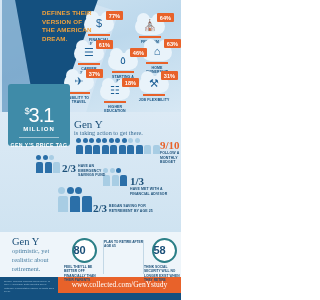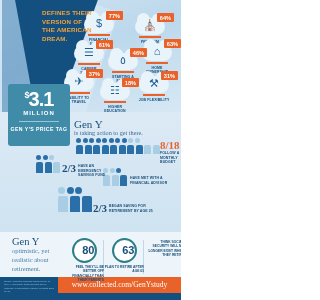--- a/index.html
+++ b/index.html
@@ -73,21 +73,21 @@
     text-transform:uppercase; line-height:1.25; letter-spacing:.1px;
   }
   .ubar{ width:22px;height:2px;background:#e8622a;margin:1px auto 0; }
 
   
   .pricepanel{
     position:absolute; left:8px; top:84px; width:62px; height:62px;
     background:#3f8ba8; color:#fff; border-radius:3px; text-align:center;
     z-index:8; padding-top:6px;
   }
-  .pp-amt{ font-size:20px; font-weight:bold; line-height:.95; letter-spacing:-1px;}
+  .pp-amt{ font-size:20px; font-weight:normal; line-height:.95; letter-spacing:-1px;margin-top:16px;}
   .pp-amt sup{ font-size:9px; vertical-align:super; }
   .pp-mil{ font-size:6px; font-weight:bold; letter-spacing:1px; margin-top:1px;}
   .pp-div{ width:40px;height:1px;background:rgba(255,255,255,.5);margin:5px auto 4px;}
   .pp-tag{ font-size:5.2px; font-weight:bold; letter-spacing:.4px; line-height:1.3;}
 
   
   .midband{
     position:absolute; left:0; top:112px; width:181px; height:120px;
     background:linear-gradient(180deg,#dceaf5 0%,#cfe3f1 100%);
   }
@@ -122,21 +122,21 @@
     background:#eef5fa;
   }
   .bot-head{
     position:absolute; left:12px; top:236px; z-index:6;
     font-family:"Liberation Serif", serif; font-size:10.5px; color:#1b4f78;
   }
   .bot-sub{
     position:absolute; left:12px; top:247px; width:48px; z-index:6;
     font-family:"Liberation Serif", serif; font-size:6.5px; color:#4a7fa3; line-height:1.35;
   }
-  .circstat{ position:absolute; z-index:6; text-align:right; width:40px; }
+  .circstat{ position:absolute; z-index:6; text-align:left; width:40px; }
   .circ{
     width:25px;height:25px;border-radius:50%;
     border:2.5px solid #2b7f87; color:#1b4f78;
     font-size:11px; font-weight:bold; line-height:20px; margin:0 auto;
     background:#fff;
   }
   .circlbl{ font-size:3.3px;font-weight:bold;color:#1b4f78;line-height:1.3;margin-top:2px;text-transform:uppercase;}
   .vdiv{ position:absolute; width:1px; height:34px; background:#c3d8e6; z-index:5;}
 
   .footer{ position:absolute; left:0; top:277px; width:181px; height:23px; }
@@ -285,21 +285,21 @@
       </div>
     <div class="person">
         <div class="pbody" style="background:#a8cde4"></div>
       </div>
     <div class="person">
         <div class="pbody" style="background:#a8cde4"></div>
       </div>
   </div>
 </div>
 <div style="position:absolute;left:160px;top:140px;z-index:7">
-  <div class="frac" style="color:#e8622a">8/18</div>
+  <div class="frac" style="color:#e8622a">9/10</div>
   <div class="fraclbl" style="width:20px">FOLLOW A MONTHLY BUDGET</div>
 </div>
 
 <div class="prow" style="left:36px; top:155px;">
   <div class="dotrow">
     <div class="dot" style="background:#2b6fa8"></div>
       <div class="dot" style="background:#2b6fa8"></div>
       <div class="dot" style="background:#a8cde4"></div>
   </div>
   <div class="pgroup">
@@ -331,20 +331,21 @@
       </div>
     <div class="person">
         <div class="pbody" style="background:#a8cde4;height:11px"></div>
       </div>
     <div class="person">
         <div class="pbody" style="background:#2b6fa8;height:11px"></div>
       </div>
   </div>
 </div>
 <div style="position:absolute;left:130px;top:176px;z-index:7">
+  <div class="frac">1/3</div>
   <div class="fraclbl" style="width:40px">HAVE MET WITH A FINANCIAL ADVISOR</div>
 </div>
 
 <div class="prow" style="left:58px; top:187px;">
   <div class="dotrow">
     <div class="dot" style="background:#a8cde4;width:7px;height:7px"></div>
     <div class="dot" style="background:#2b6fa8;width:7px;height:7px"></div>
     <div class="dot" style="background:#2b6fa8;width:7px;height:7px"></div>
   </div>
   <div class="pgroup" style="gap:2px">
@@ -369,24 +370,24 @@
 <div class="bot-sub">optimistic, yet realistic about retirement.</div>
 
 <div class="vdiv" style="left:103px; top:240px;"></div>
 <div class="vdiv" style="left:143px; top:240px;"></div>
 
 <div class="circstat" style="left:64px; top:238px;">
   <div class="circ">80</div>
   <div class="circlbl">FEEL THEY'LL BE BETTER OFF FINANCIALLY THAN THEIR PARENTS</div>
 </div>
 <div class="circstat" style="left:104px; top:238px;">
-  <div class="circ">63</div>
   <div class="circlbl">PLAN TO RETIRE AFTER AGE 65</div>
 </div>
 <div class="circstat" style="left:144px; top:238px;">
+  <div class="circ">58</div>
   <div class="circlbl">THINK SOCIAL SECURITY WILL NO LONGER EXIST WHEN THEY RETIRE</div>
 </div>
 
 <div class="footer">
   <div class="foot-blue">
     <div class="source">Source: Principal Financial Group survey of Gen Y Americans. Data collected from a nationally representative sample of adults ages 18-34.</div>
   </div>
   <div class="foot-orange"></div>
   <div class="foot-blue2"></div>
   <div class="url">www.collected.com/GenYstudy</div>

